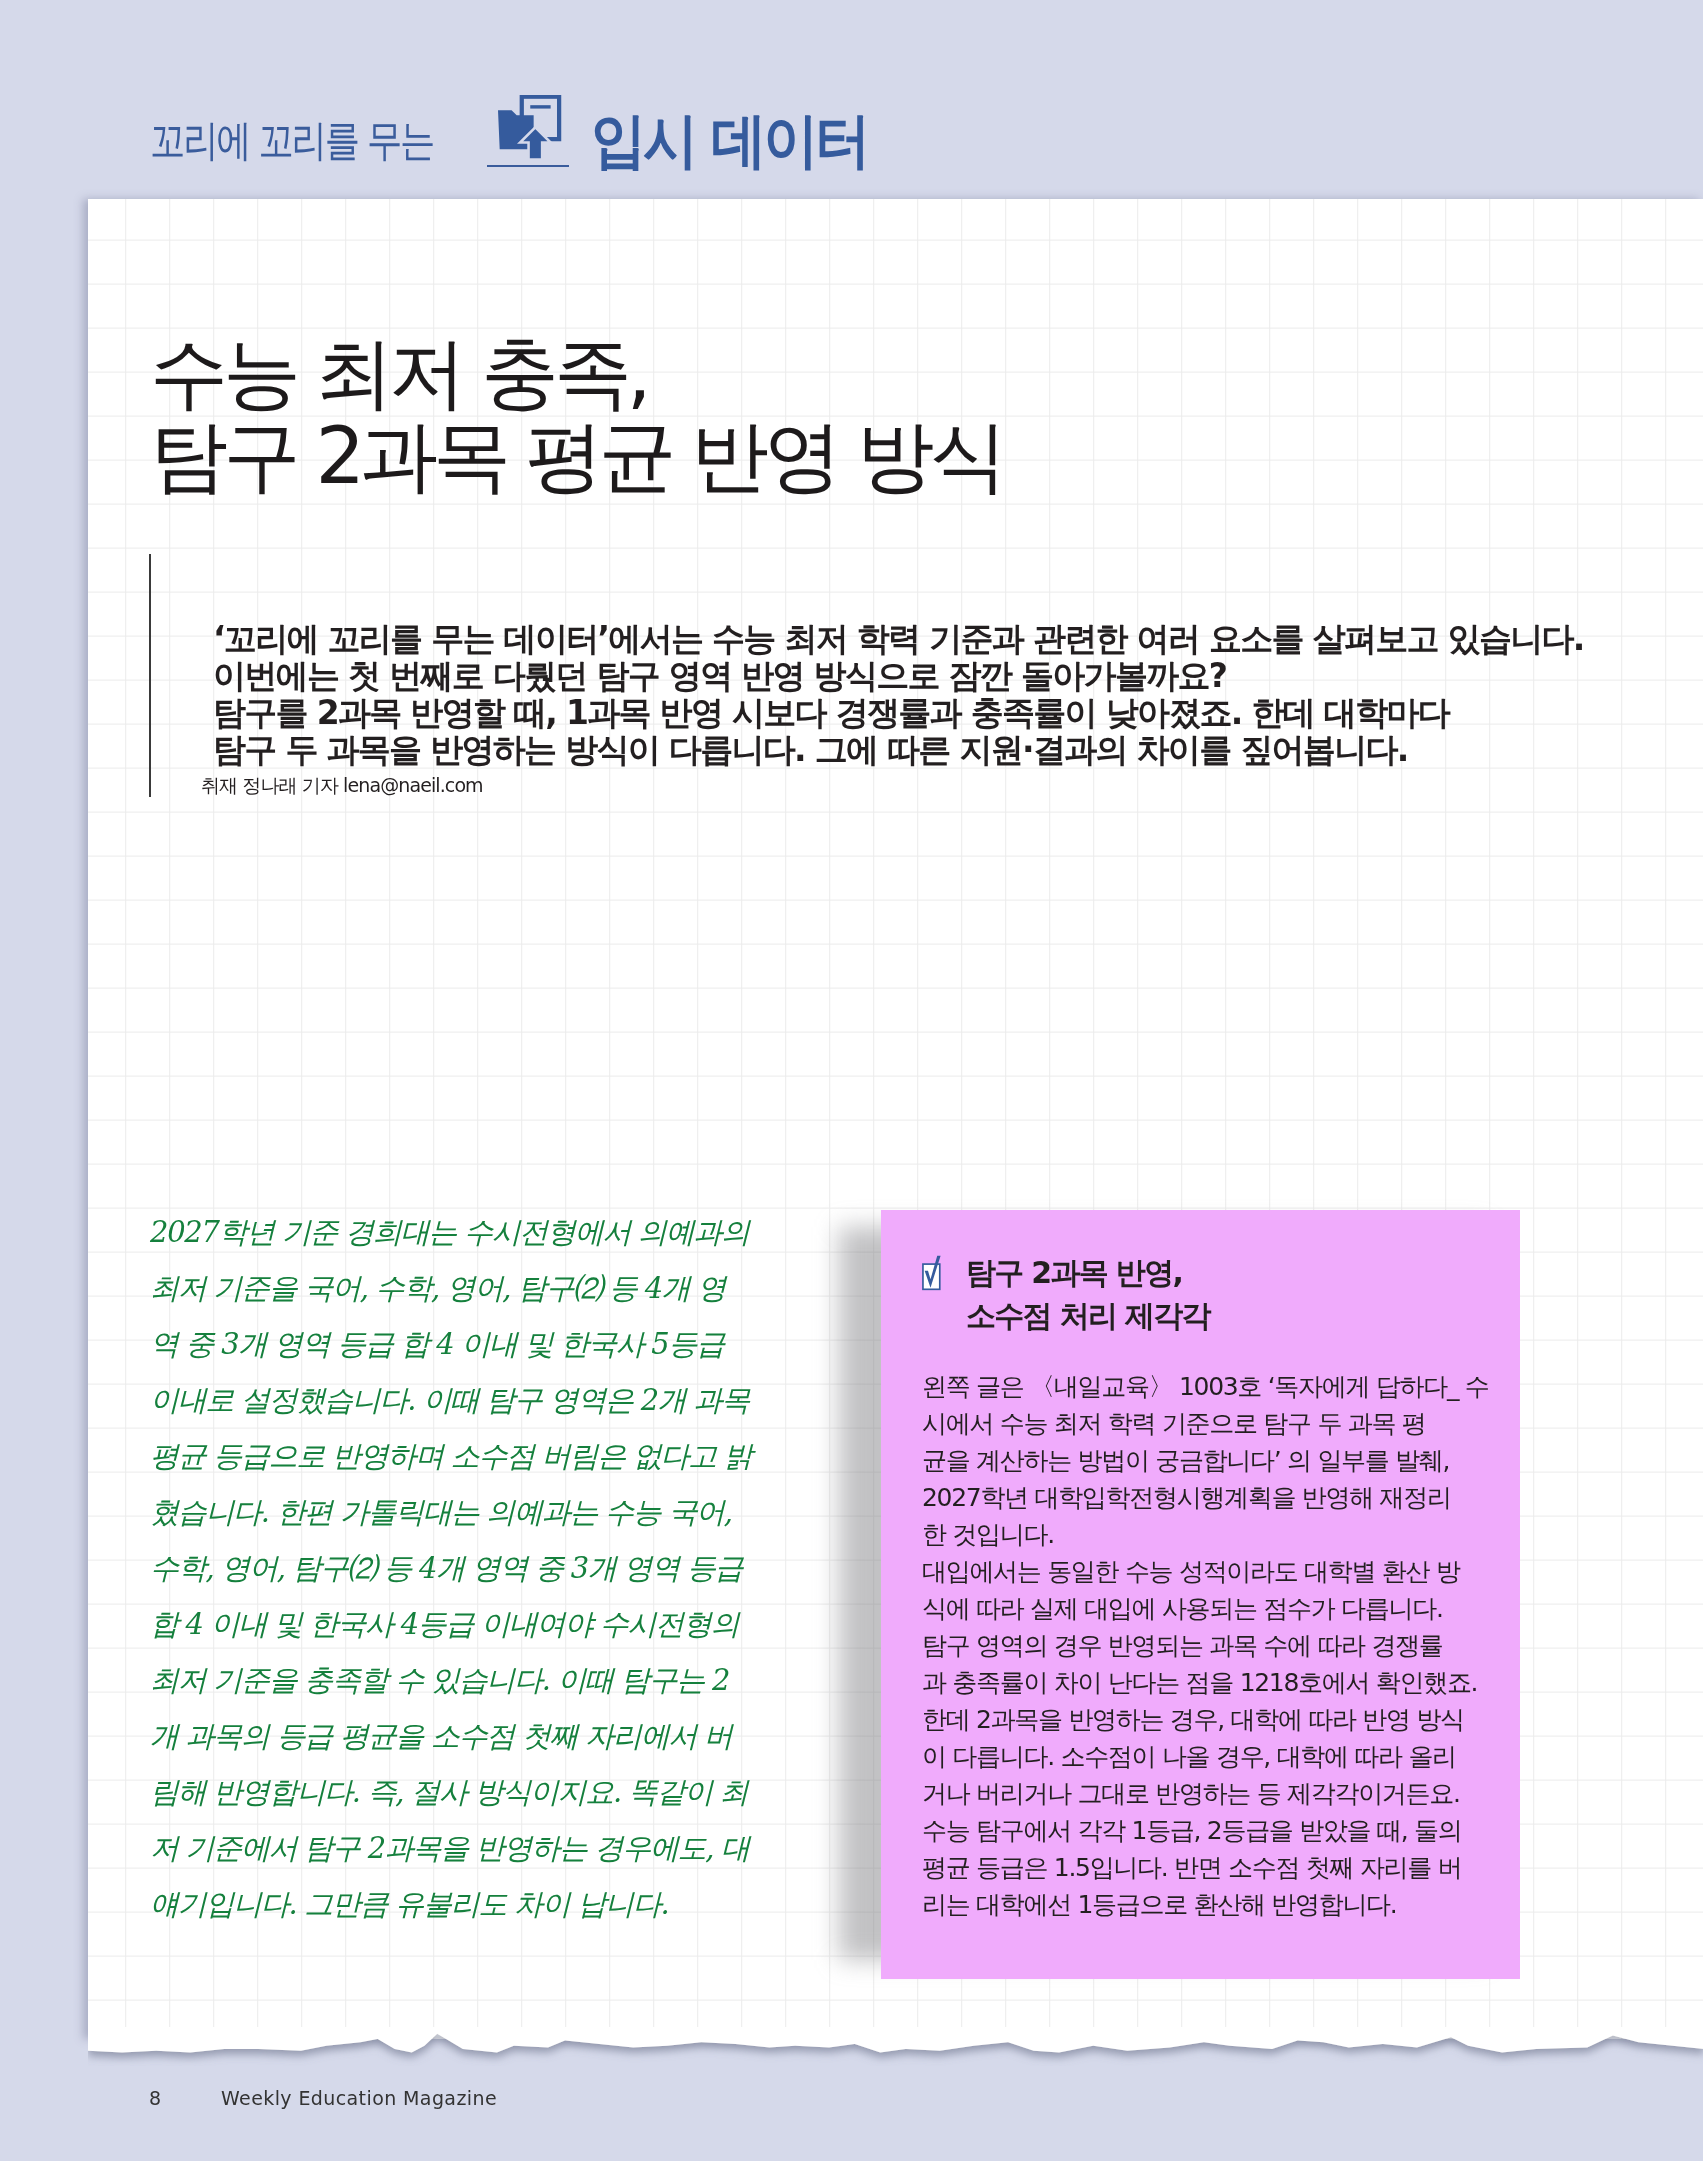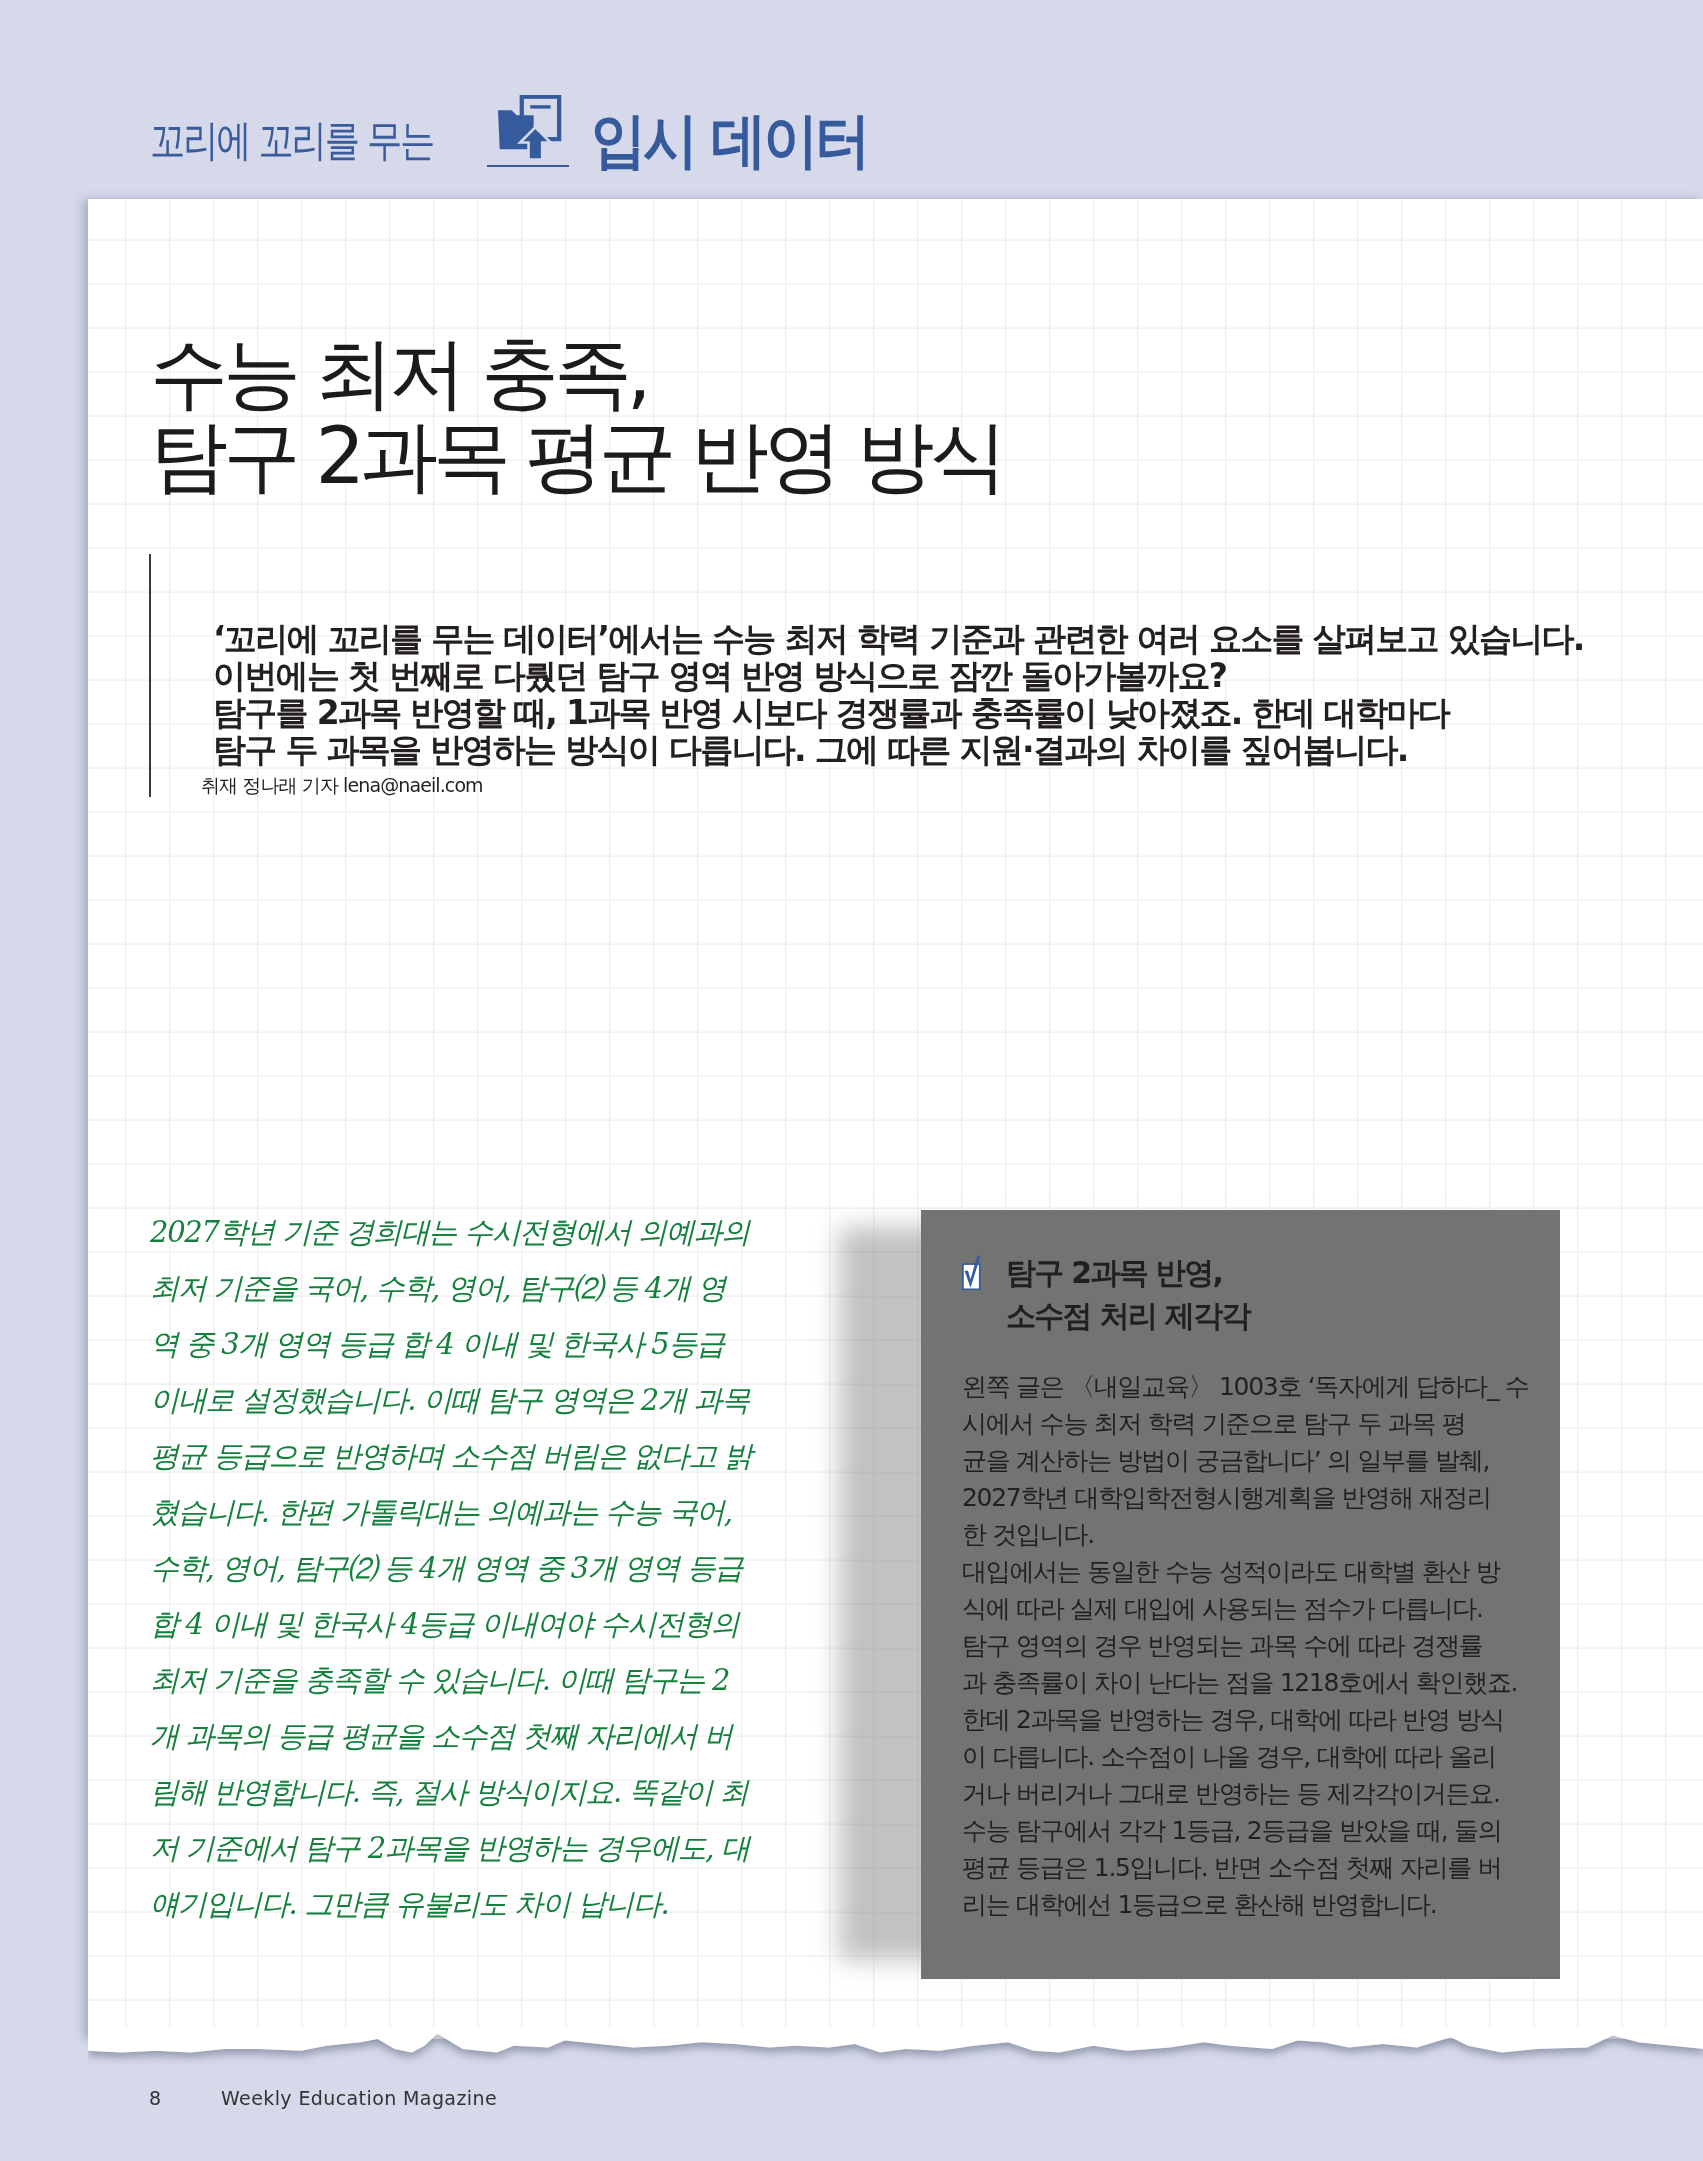--- a/index.html
+++ b/index.html
@@ -63,22 +63,22 @@
     font-family:"DejaVu Serif","Liberation Serif",serif; font-style:italic;
     font-size:29px; line-height:56px; letter-spacing:-1.3px; color:#15803d;
   }
   .body-col p { margin:0; white-space:nowrap; }
   
   .box-shadow {
     position:absolute; left:839px; top:1227px; width:647px; height:733px;
     background:rgba(120,120,125,0.45); filter:blur(12px);
   }
   .box {
-    position:absolute; left:921px; top:1210px; width:639px; height:769px;
-    background:#737373;
+    position:absolute; left:881px; top:1210px; width:639px; height:769px;
+    background:#f0abfc;
   }
   .check {
     position:absolute; left:41px; top:44px; width:20.4px; height:37px;
   }
   .box-title {
     position:absolute; left:85px; top:41px;
     font-size:30px; line-height:43px; font-weight:bold; letter-spacing:-1.7px; color:#231f20;
     white-space:nowrap;
   }
   .box-title span { display:block; }

